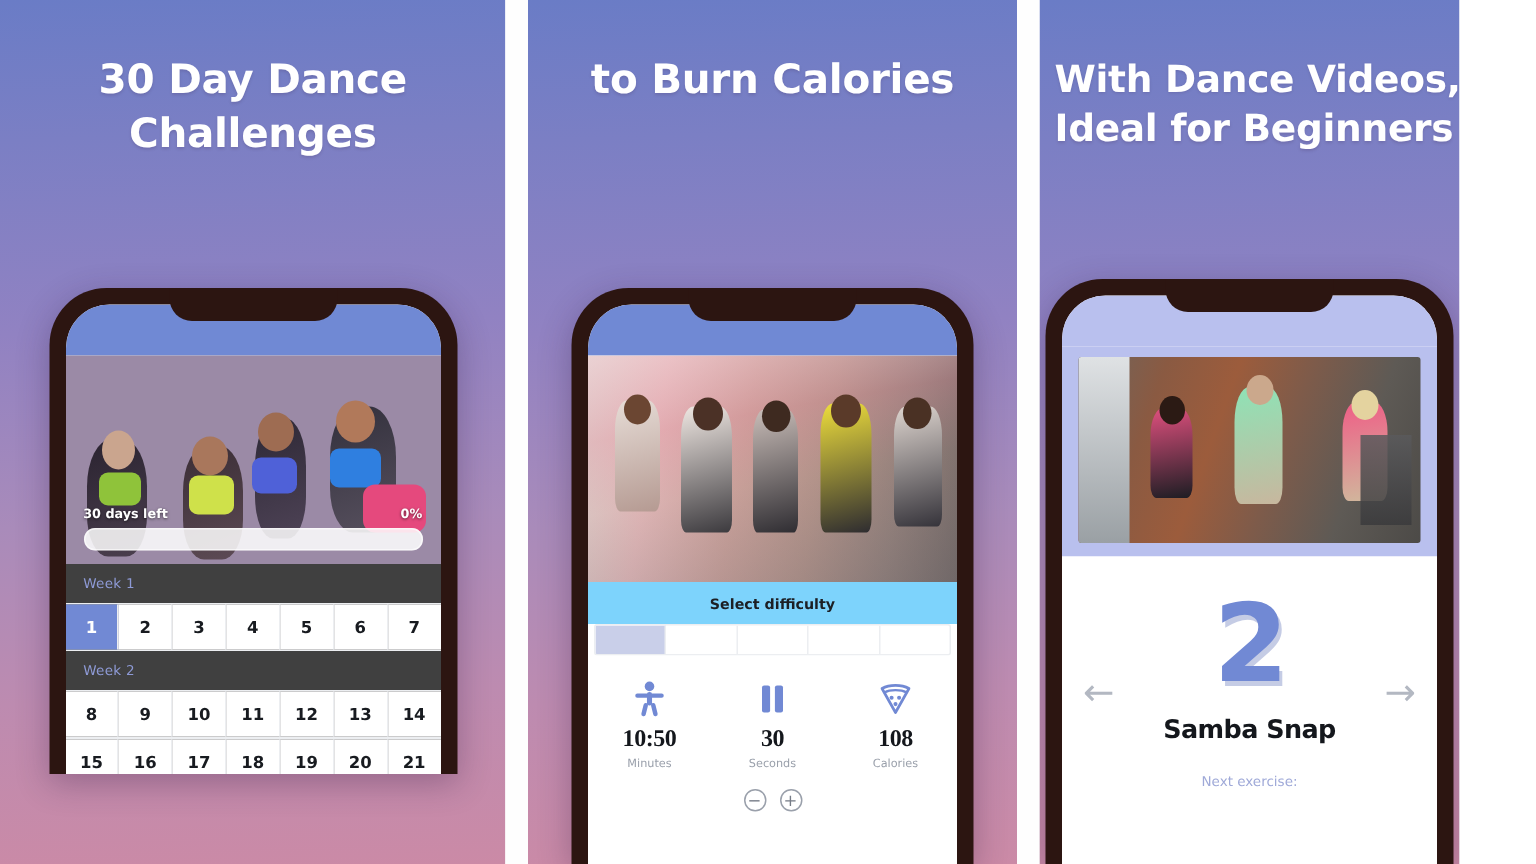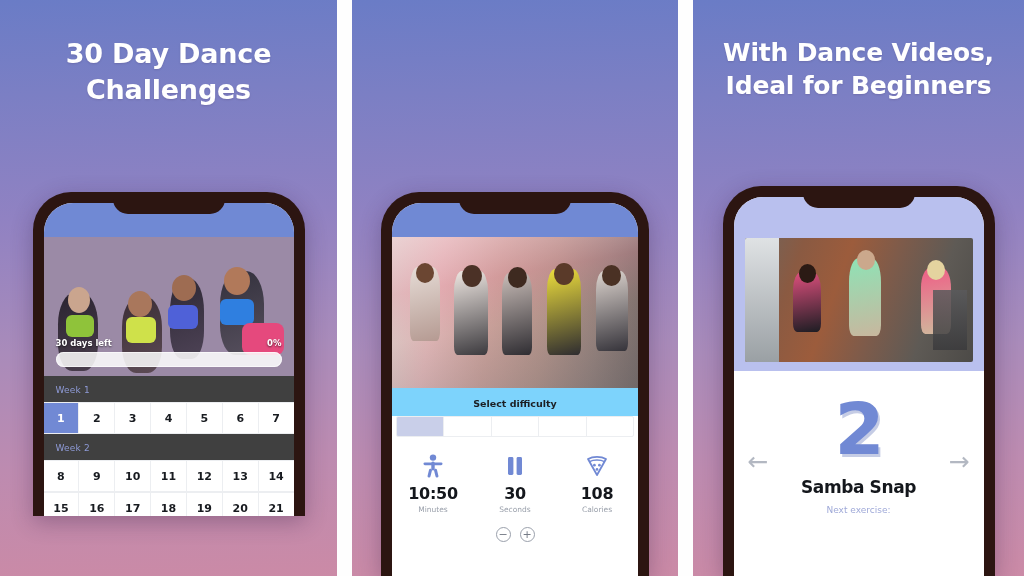--- a/index.html
+++ b/index.html
@@ -7,21 +7,21 @@
     width:1024px;height:576px;overflow:hidden;background:#fff;
     font-family:"DejaVu Sans","Liberation Sans",sans-serif;
   }
   .stage{position:relative;width:1024px;height:576px;display:flex;background:#fff;}
 
   
   .panel{position:relative;height:576px;overflow:hidden;}
   .panel.p1{width:337px;}
   .panel.gap{width:15px;background:#fefefe;}
   .panel.p2{width:326px;}
-  .panel.p3{width:331px;}
+  .panel.p3{width:280px;}
 
   .bg{
     position:absolute;inset:0;
     background:linear-gradient(178deg,#6a7cc6 0%,#7b7fc4 16%,#9182c2 38%,#a98bba 60%,#bd8bb0 80%,#cb8aa6 100%);
   }
 
   
   .headline{
     position:absolute;left:0;right:0;top:36px;
     text-align:center;color:#ffffff;
@@ -109,21 +109,21 @@
     padding:10px 0 7px 0;background:#7dd3fc;
   }
   .diffbar{display:flex;margin:0 4px;border:1px solid #eceef1;border-radius:2px;overflow:hidden;background:#fff;}
   .diffbar .seg{flex:1;height:19px;border-right:1px solid #eceef1;box-sizing:border-box;}
   .diffbar .seg:last-child{border-right:none;}
   .diffbar .seg.on{background:#c9cfe9;}
 
   .stats{display:flex;background:#fff;padding:16px 0 4px 0;}
   .stat{flex:1;text-align:center;}
   .stat .ic{height:26px;display:flex;align-items:center;justify-content:center;color:#7189d4;}
-  .stat .v{font-size:16px;font-weight:bold;color:#14171c;margin-top:5px;letter-spacing:-.3px;}
+  .stat .v{font-size:16px;font-weight:bold;color:#14171c;margin-top:5px;letter-spacing:-.3px;font-family:Liberation Serif, serif;}
   .stat .k{font-size:7.5px;color:#9aa0ab;margin-top:2px;}
   .pm{display:flex;justify-content:center;gap:9px;padding:9px 0 0 0;background:#fff;}
   .pm .btn{
     width:15px;height:15px;border-radius:50%;border:1.2px solid #9aa0ab;
     display:flex;align-items:center;justify-content:center;
     color:#767c87;font-size:11px;line-height:1;box-sizing:border-box;
   }
   .exline{
     text-align:center;font-size:10.5px;font-weight:bold;color:#14171c;
     padding:18px 0 0 0;background:#fff;
@@ -147,21 +147,21 @@
   .arrow{
     position:absolute;top:78px;color:#b3b8c2;font-size:25px;line-height:1;
   }
   .arrow.l{left:14px;}
   .arrow.r{right:14px;}
   .exname{
     text-align:center;font-size:17px;font-weight:bold;color:#14171c;
     margin-top:14px;letter-spacing:-.4px;
   }
   .exnext{
-    text-align:center;font-size:9px;color:#9fa9d8;margin-top:8px;
+    text-align:center;font-size:9px;color:#9fa9d8;margin-top:20px;
   }
 </style>
 </head>
 <body>
 
 <div class="stage">
 
   <div class="panel p1">
     <div class="bg"></div>
 
@@ -239,20 +239,21 @@
       </div>
     </div>
   </div>
 
   <div class="panel gap"></div>
 
   <div class="panel p2">
     <div class="bg"></div>
 
     <div class="headline">
+      <span class="l">to Burn Calories</span>
     </div>
 
     <div class="phone" style="width:268px;top:192px;height:384px;">
       <div class="notch"></div>
       <div class="screen">
 
         <div class="statusband"></div>
 
         <div class="hero2">
           <div class="ph"></div>

